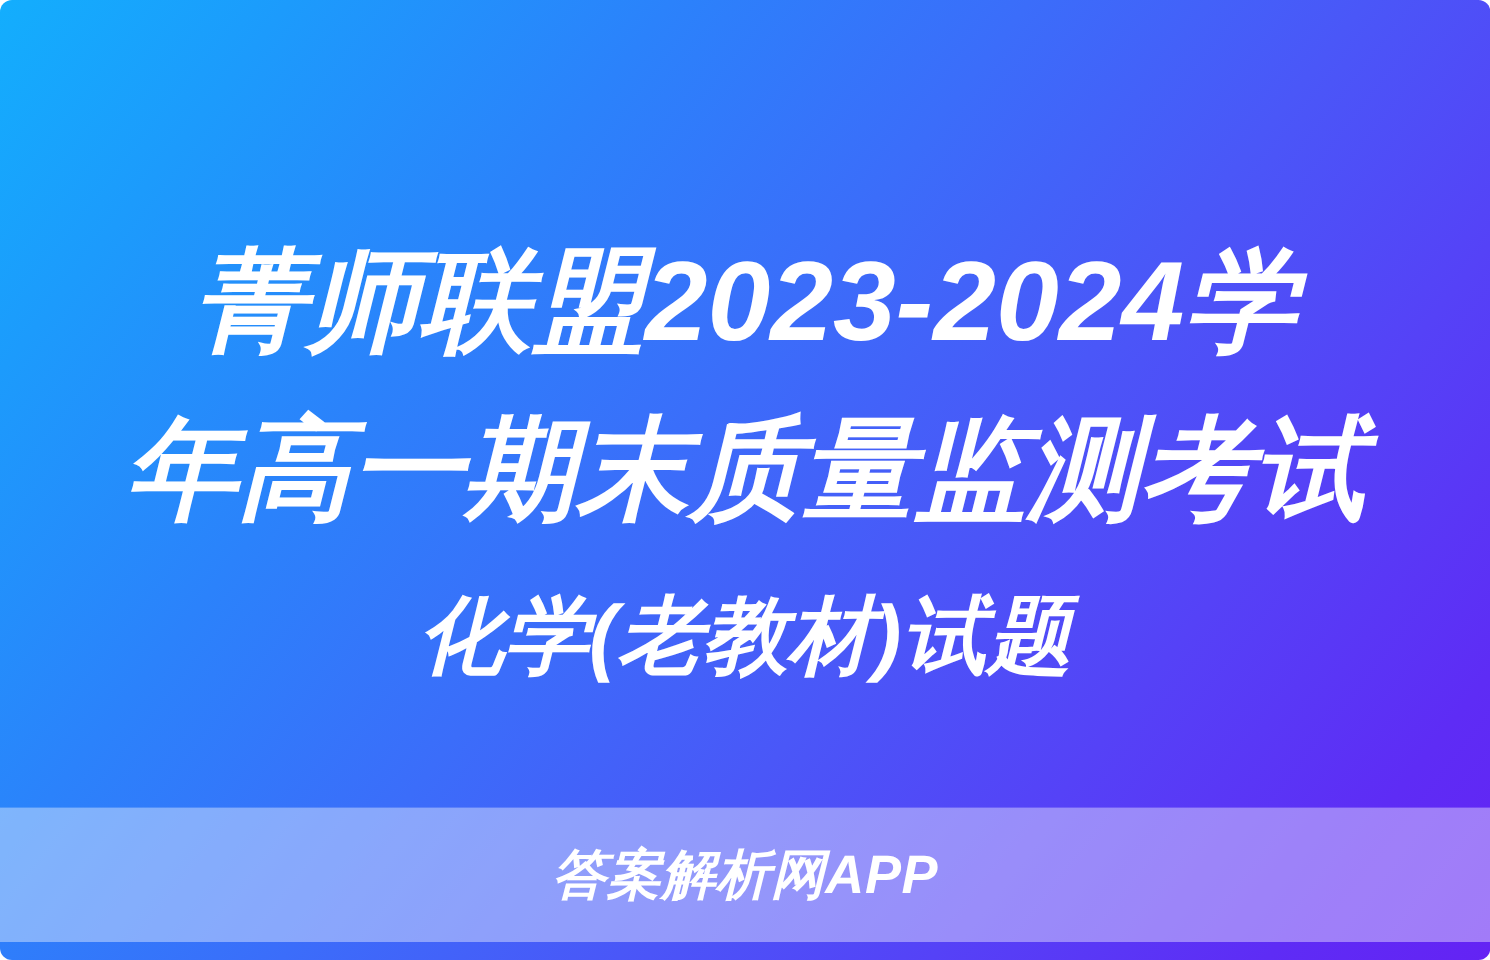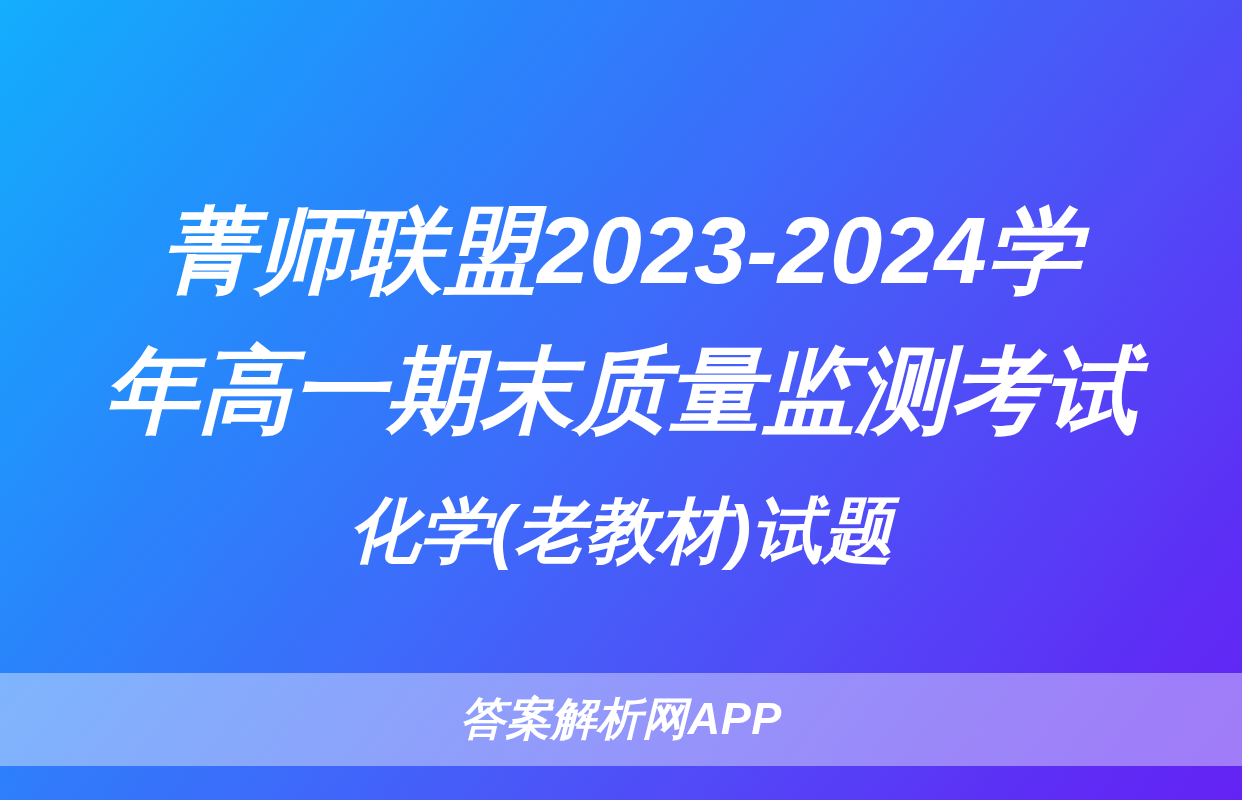--- a/index.html
+++ b/index.html
@@ -6,20 +6,21 @@
     margin: 0;
     padding: 0;
     background: #ffffff;
   }
   #poster {
     position: relative;
     width: 1242px;
     height: 800px;
     overflow: hidden;
     font-family: "Liberation Sans", "DejaVu Sans", sans-serif;
+    border-radius: 10px;
   }
   
   #bg {
     position: absolute;
     inset: 0;
     background: linear-gradient(128deg,
         #13AEFD 0%,
         #1C9BFC 13%,
         #2B82FB 30%,
         #3B6DFA 46%,
@@ -52,21 +53,21 @@
   #title-line-1 { font-size: 94px; }
   #title-line-2 { font-size: 94px; }
   #title-line-3 { font-size: 71px; }
 
   
   #watermark-band {
     position: absolute;
     left: 0;
     right: 0;
     top: 673px;
-    height: 93px;
+    height: 112px;
     background: rgba(255, 255, 255, 0.40);
     display: flex;
     align-items: center;
     justify-content: center;
     text-align: right;
   }
   #watermark-text {
     color: #ffffff;
     font-weight: 700;
     font-style: italic;

